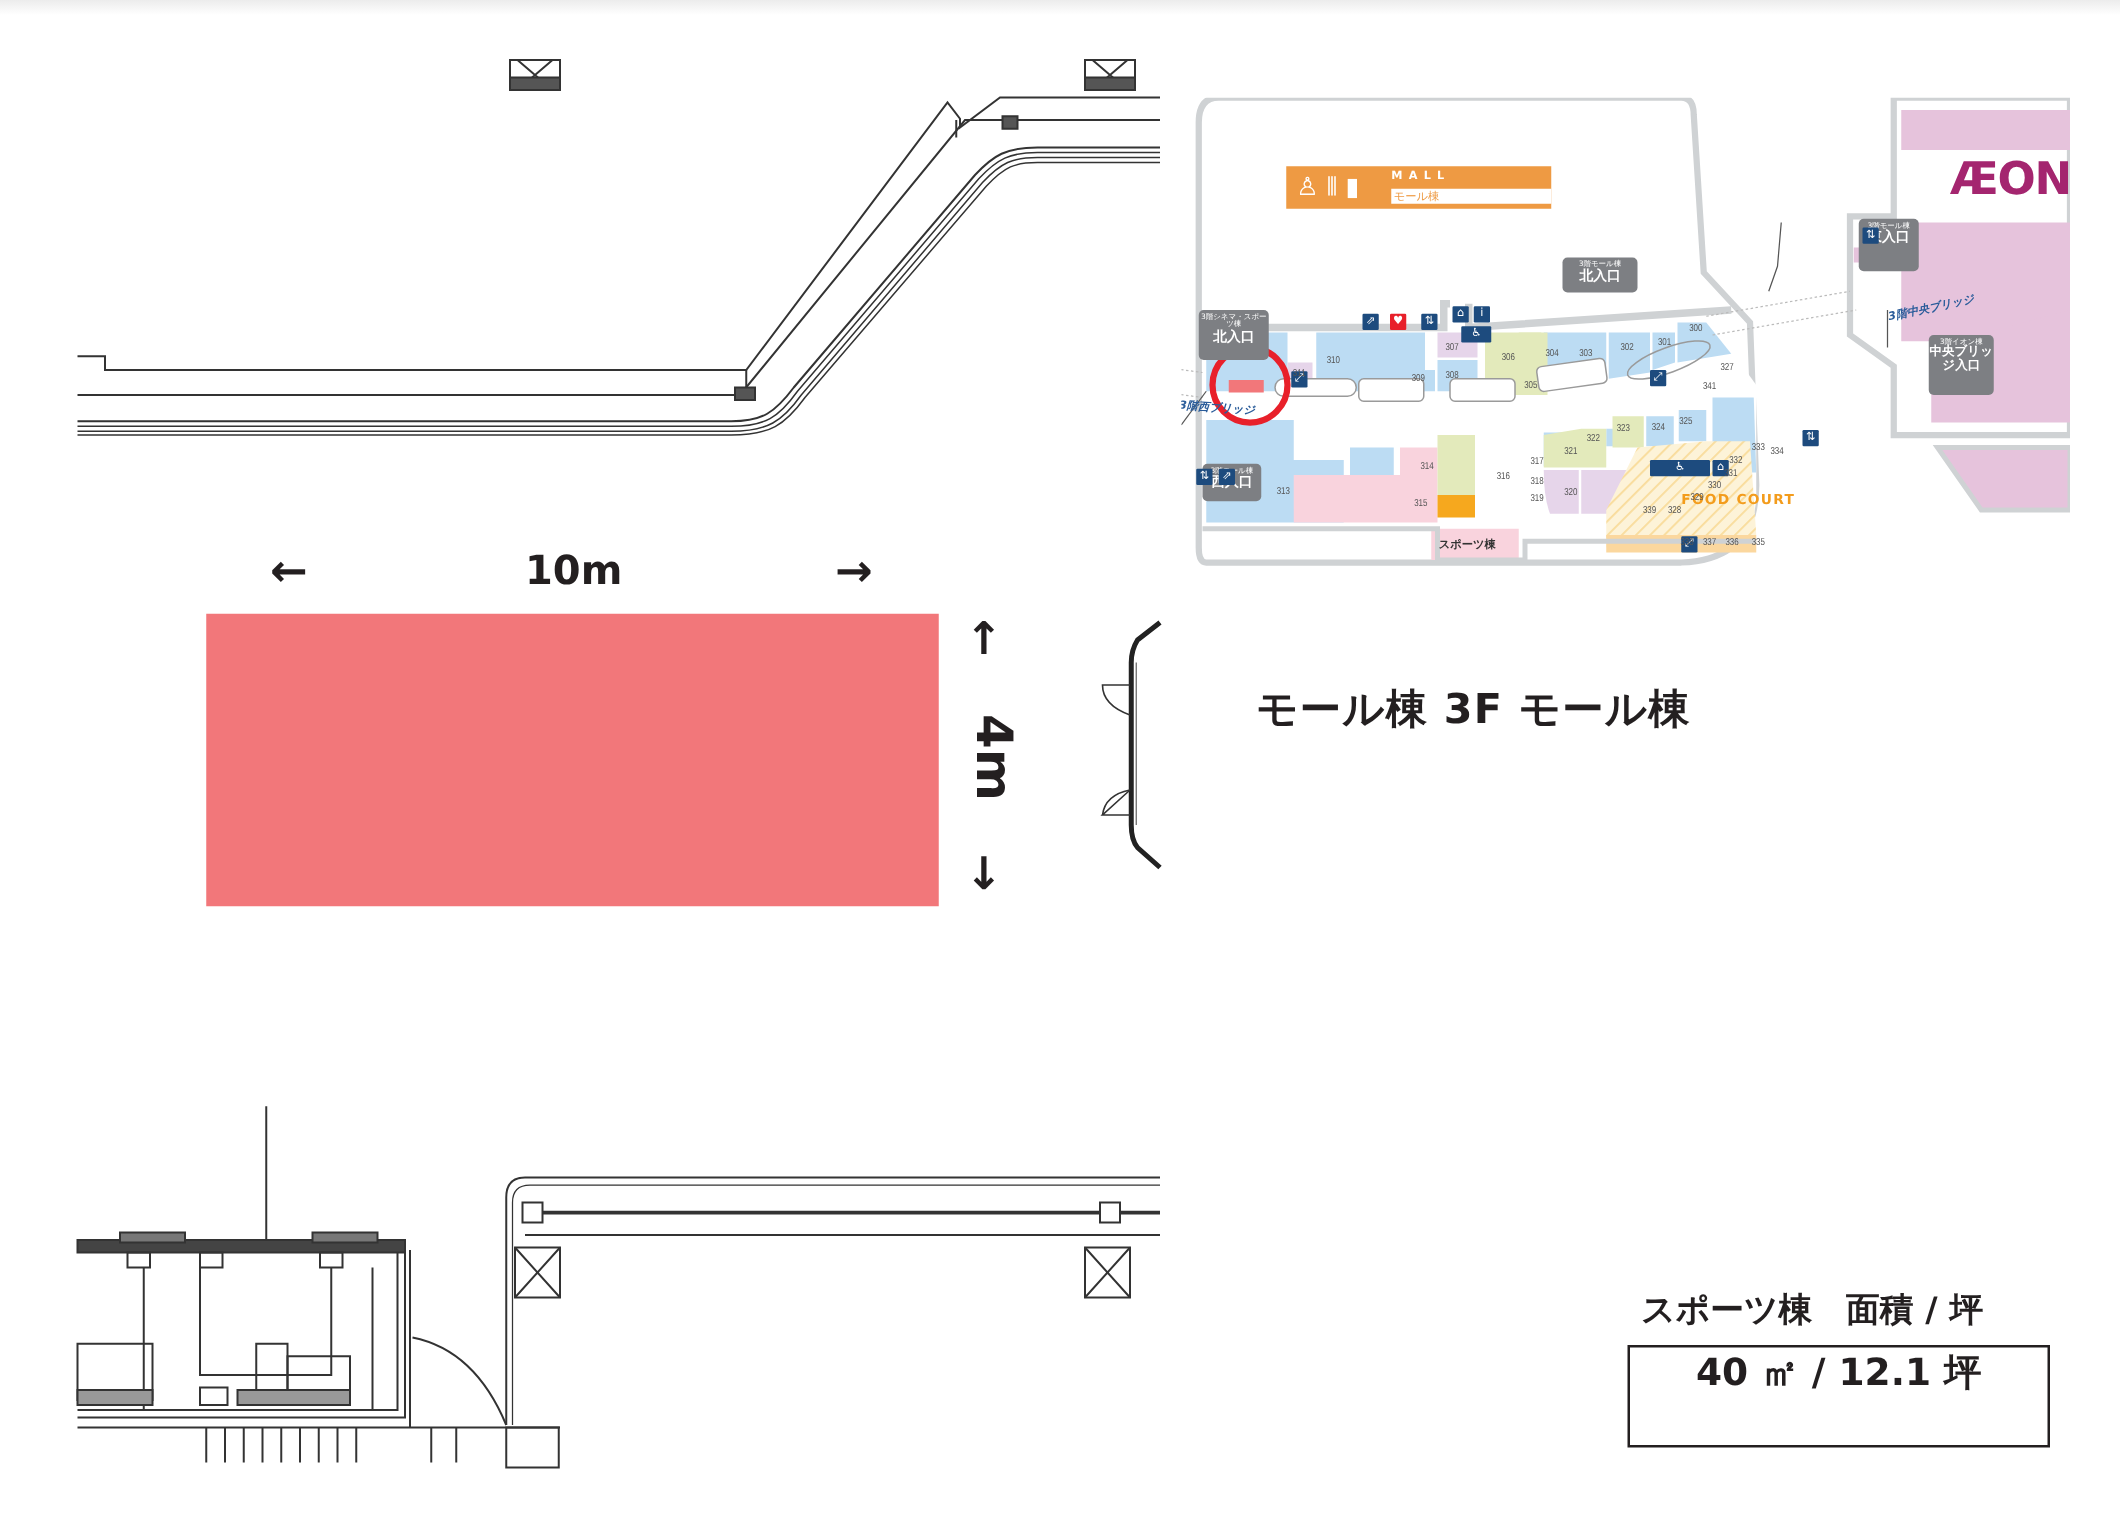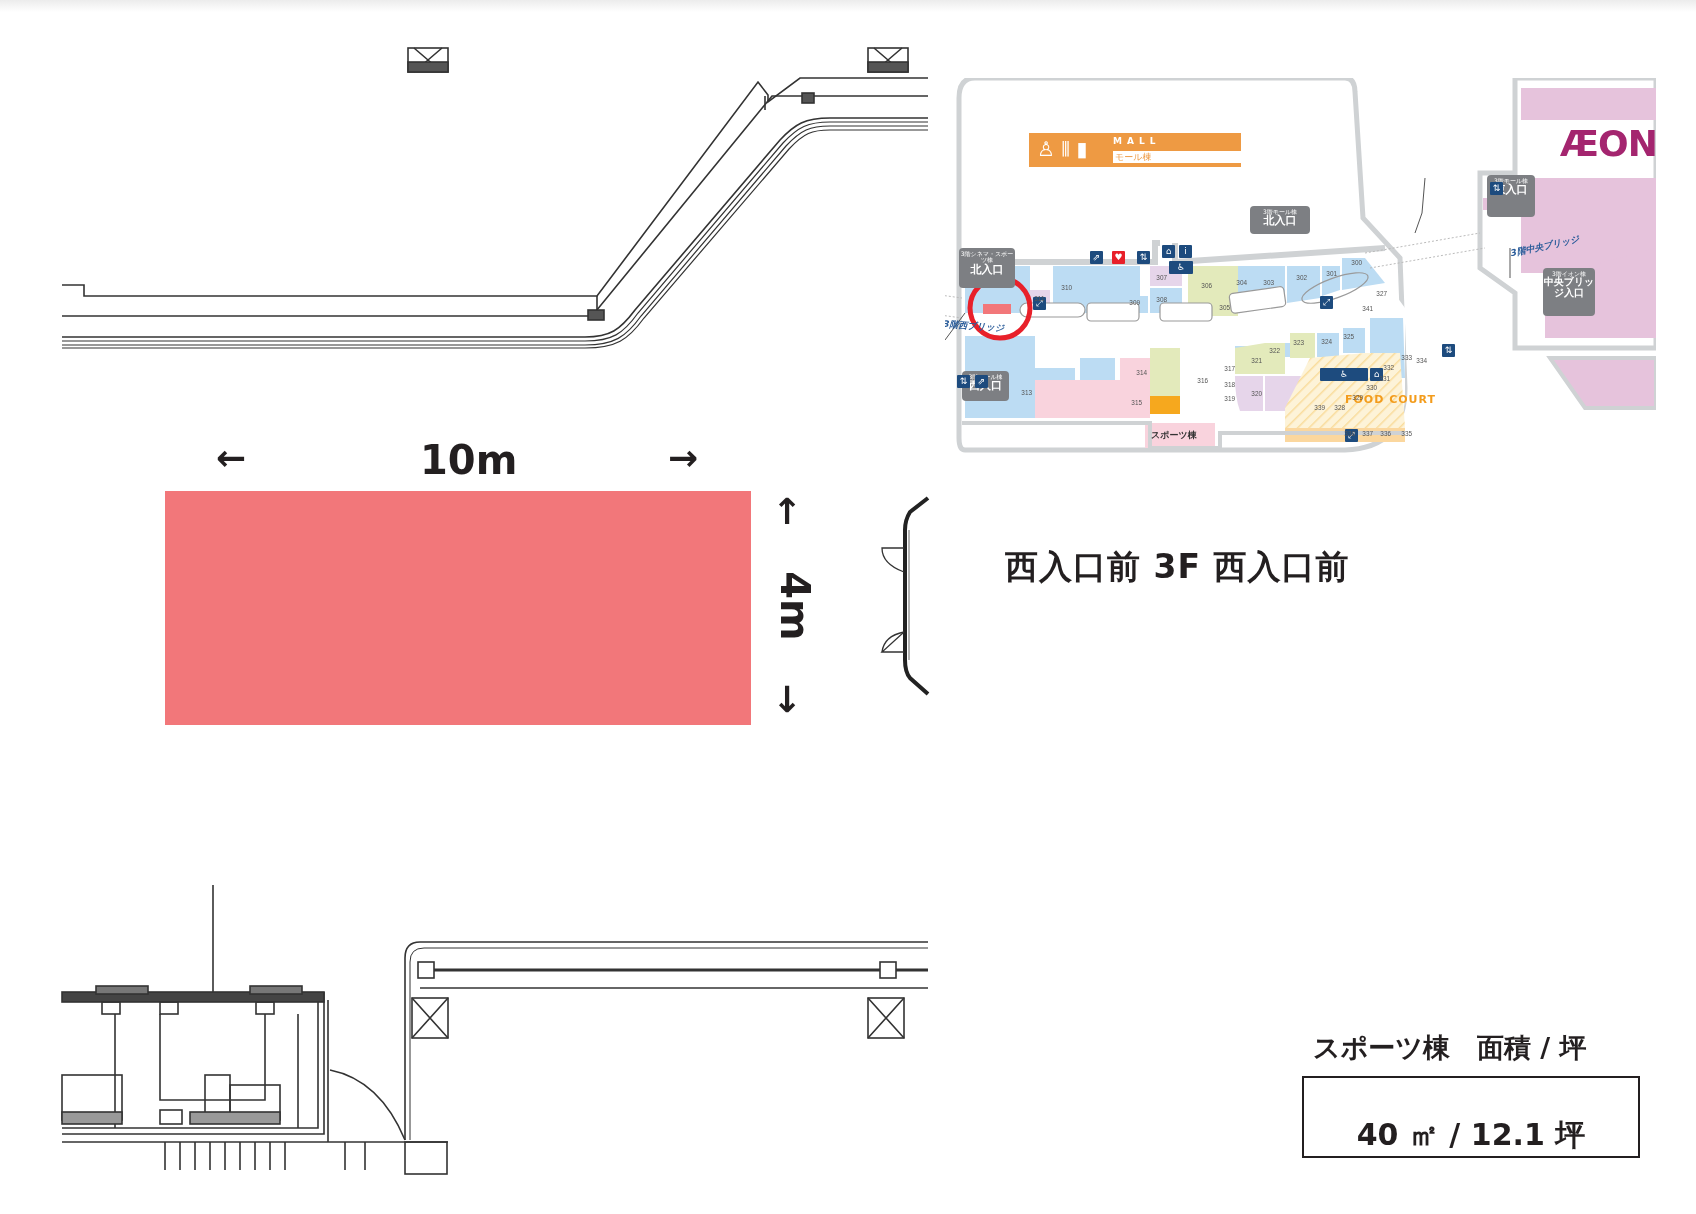--- a/index.html
+++ b/index.html
@@ -7,38 +7,38 @@
     width: 1696px; height: 1214px; position: relative; overflow: hidden;
     background: #ffffff;
     font-family: "DejaVu Sans", "Liberation Sans", sans-serif;
     color: #231f20;
   }
   .topfade { position: absolute; left: 0; top: 0; width: 1696px; height: 12px;
     background: linear-gradient(#ececec, #ffffff); }
   .abs { position: absolute; }
 
   
-  .dim-label { font-weight: bold; font-size: 40px; color: #231f20; line-height: 1; }
+  .dim-label { font-weight: bold; font-size: 32px; color: #231f20; line-height: 1; }
   .arrow { font-size: 36px; font-weight: bold; color: #231f20; line-height: 1; }
   .event-rect { background: #f2777a; }
   .dim-vert { font-weight: bold; font-size: 40px; transform: rotate(90deg); transform-origin: center; line-height: 1; }
 
   
   .map-wrap { position: absolute; left: 945px; top: 78px; width: 711px; height: 395px; overflow: hidden; }
   .map-num { position: absolute; font-size: 8px; color: #555; font-family: "Liberation Sans", sans-serif; transform: scaleX(0.8); }
   .entrance { position: absolute; background: #7d7f83; color: #fff; border-radius: 4px; text-align: center; font-weight: bold; line-height: 1.05; }
   .entrance .small { font-size: 6px; font-weight: normal; display: block; padding-top: 3px; }
   .entrance .big { font-size: 11px; display: block; }
   .icon-sq { position: absolute; width: 13px; height: 13px; background: #1d4b7e; color: #fff; font-size: 9px; line-height: 13px; text-align: center; border-radius: 1px; }
   .bridge-label { position: absolute; font-size: 9px; font-weight: bold; color: #2a5c9a; font-style: italic; }
 
   
   .location-title { position: absolute; left: 1005px; top: 545px; font-size: 33px; font-weight: bold; letter-spacing: 1px; }
   .area-label { position: absolute; left: 1313px; top: 1030px; font-size: 27px; font-weight: bold; white-space: pre; }
-  .area-box { position: absolute; left: 1302px; top: 1076px; width: 338px; height: 82px; border: 2px solid #231f20; box-sizing: border-box; display: flex; align-items: flex-end; justify-content: center; font-size: 30px; font-weight: bold; }
+  .area-box { position: absolute; left: 1302px; top: 1076px; width: 338px; height: 82px; border: 2px solid #231f20; box-sizing: border-box; display: flex; align-items: flex-start; justify-content: center; font-size: 30px; font-weight: bold; }
 </style>
 </head>
 <body>
 
 <div class="topfade"></div>
 
 <svg class="abs" style="left:0;top:0" width="940" height="380">
   <g fill="none" stroke="#333" stroke-width="1.6">
 
     <g>
@@ -299,18 +299,18 @@
   <span class="map-num" style="left:420px;top:305px">330</span>
   <span class="map-num" style="left:406px;top:315px">329</span>
   <span class="map-num" style="left:388px;top:325px">328</span>
   <span class="map-num" style="left:368px;top:325px">339</span>
   <span class="map-num" style="left:398px;top:351px">338</span>
   <span class="map-num" style="left:416px;top:351px">337</span>
   <span class="map-num" style="left:434px;top:351px">336</span>
   <span class="map-num" style="left:455px;top:351px">335</span>
 </div>
 
-<div class="location-title">西入口前 3F 西入口前</div>
+<div class="location-title">モール棟 3F モール棟</div>
 
 <div class="area-label">スポーツ棟　面積 / 坪</div>
 <div class="area-box">
   <span>40 ㎡ / 12.1 坪</span>
 </div>
 
 </body></html>

